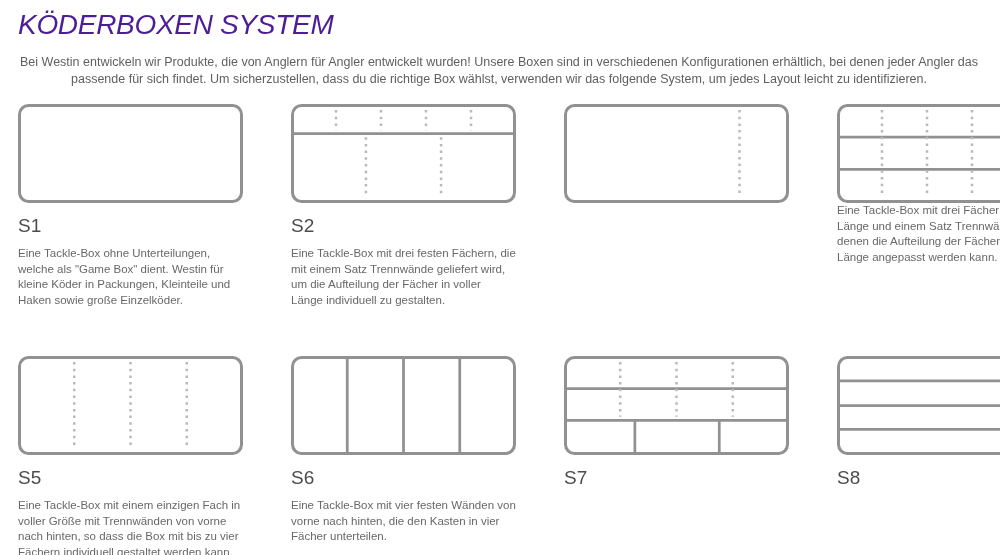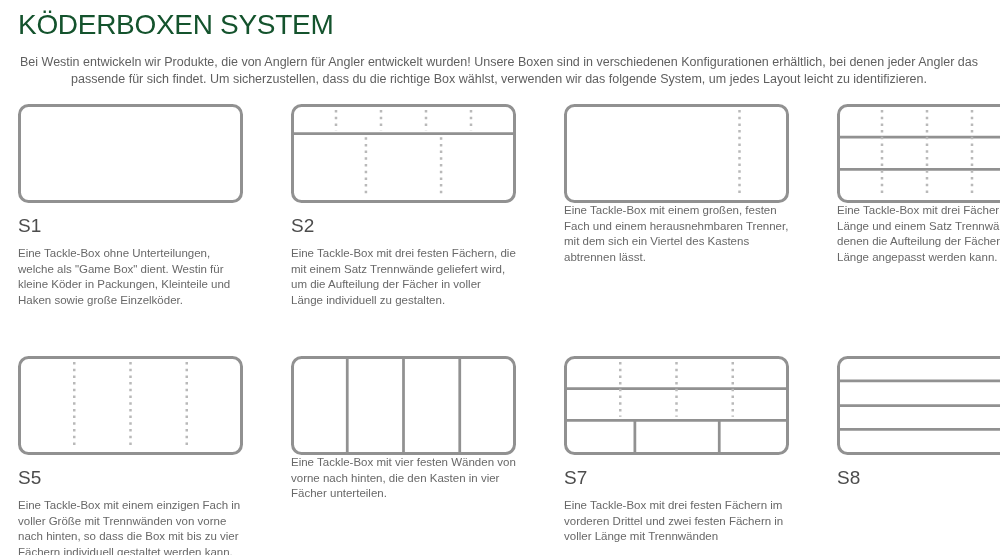--- a/index.html
+++ b/index.html
@@ -5,21 +5,21 @@
   html,body{margin:0;padding:0;background:#ffffff;}
   body{
     width:1000px;height:555px;overflow:hidden;
     font-family:"Liberation Sans","DejaVu Sans",sans-serif;
     -webkit-font-smoothing:antialiased;
   }
   .page{box-sizing:border-box;width:1000px;height:555px;padding:8px 18px 0 18px;}
   .page-title{
     margin:0 0 12px 0;
     font-size:28px;font-weight:400;letter-spacing:-0.3px;
-    color:#14532d;line-height:34px;
+    color:#4c1d95;line-height:34px;font-style:italic;
   }
   .intro{
     margin:0 0 16px 0;max-width:962px;
     font-size:12.5px;line-height:17px;color:#5f5f5f;text-align:center;
   }
   .grid{
     display:grid;
     grid-template-columns:repeat(4,225px);
     column-gap:15px;row-gap:42px;gap:48px;
   }
@@ -64,21 +64,20 @@
         </svg>
       <h2 class="box-title">S2</h2>
       <p class="box-desc">Eine Tackle-Box mit drei festen Fächern, die mit einem Satz Trennwände geliefert wird, um die Aufteilung der Fächer in voller Länge individuell zu gestalten.</p>
     </div>
 
     <div class="cell">
       <svg class="diagram" viewBox="0 0 225 99">
           <rect x="1.5" y="1.5" width="222" height="96" rx="9" fill="none" stroke="#919191" stroke-width="3"></rect>
           <line x1="175.5" y1="6" x2="175.5" y2="93" stroke="#b9b9b9" stroke-width="2.5" stroke-dasharray="2.5 4.2"></line>
         </svg>
-      <p class="box-desc">Eine Tackle-Box mit einem großen, festen Fach und einem herausnehmbaren Trenner, mit dem sich ein Viertel des Kastens abtrennen lässt.</p>
     </div>
 
     <div class="cell">
       <svg class="diagram" viewBox="0 0 225 99">
           <rect x="1.5" y="1.5" width="222" height="96" rx="9" fill="none" stroke="#919191" stroke-width="3"></rect>
           <line x1="2.5" y1="33.165" x2="222.5" y2="33.165" stroke="#919191" stroke-width="2.75"></line>
           <line x1="2.5" y1="65.34" x2="222.5" y2="65.34" stroke="#919191" stroke-width="2.75"></line>
           <line x1="45" y1="6" x2="45" y2="93" stroke="#b9b9b9" stroke-width="2.5" stroke-dasharray="2.5 4.2"></line>
           <line x1="90" y1="6" x2="90" y2="93" stroke="#b9b9b9" stroke-width="2.5" stroke-dasharray="2.5 4.2"></line>
           <line x1="135" y1="6" x2="135" y2="93" stroke="#b9b9b9" stroke-width="2.5" stroke-dasharray="2.5 4.2"></line>
@@ -98,36 +97,36 @@
       <p class="box-desc">Eine Tackle-Box mit einem einzigen Fach in voller Größe mit Trennwänden von vorne nach hinten, so dass die Box mit bis zu vier Fächern individuell gestaltet werden kann.</p>
     </div>
 
     <div class="cell">
       <svg class="diagram" viewBox="0 0 225 99">
           <rect x="1.5" y="1.5" width="222" height="96" rx="9" fill="none" stroke="#919191" stroke-width="3"></rect>
           <line x1="56.25" y1="2.5" x2="56.25" y2="96.5" stroke="#919191" stroke-width="2.75"></line>
           <line x1="112.5" y1="2.5" x2="112.5" y2="96.5" stroke="#919191" stroke-width="2.75"></line>
           <line x1="168.75" y1="2.5" x2="168.75" y2="96.5" stroke="#919191" stroke-width="2.75"></line>
         </svg>
+      <h2 class="box-title">S6</h2>
       <p class="box-desc">Eine Tackle-Box mit vier festen Wänden von vorne nach hinten, die den Kasten in vier Fächer unterteilen.</p>
     </div>
 
     <div class="cell">
       <svg class="diagram" viewBox="0 0 225 99">
           <rect x="1.5" y="1.5" width="222" height="96" rx="9" fill="none" stroke="#919191" stroke-width="3"></rect>
           <line x1="2.5" y1="32.67" x2="222.5" y2="32.67" stroke="#919191" stroke-width="2.75"></line>
           <line x1="2.5" y1="64.35000000000001" x2="222.5" y2="64.35000000000001" stroke="#919191" stroke-width="2.75"></line>
           <line x1="56.25" y1="6" x2="56.25" y2="60.85000000000001" stroke="#b9b9b9" stroke-width="2.5" stroke-dasharray="2.5 4.2"></line>
           <line x1="112.5" y1="6" x2="112.5" y2="60.85000000000001" stroke="#b9b9b9" stroke-width="2.5" stroke-dasharray="2.5 4.2"></line>
           <line x1="168.75" y1="6" x2="168.75" y2="60.85000000000001" stroke="#b9b9b9" stroke-width="2.5" stroke-dasharray="2.5 4.2"></line>
           <line x1="70.875" y1="64.35000000000001" x2="70.875" y2="96.5" stroke="#919191" stroke-width="2.75"></line>
           <line x1="155.25" y1="64.35000000000001" x2="155.25" y2="96.5" stroke="#919191" stroke-width="2.75"></line>
         </svg>
       <h2 class="box-title">S7</h2>
-      <p class="box-desc">Eine Tackle-Box mit drei festen Fächern im vorderen Drittel und zwei festen Fächern in voller Länge mit Trennwänden</p>
     </div>
 
     <div class="cell">
       <svg class="diagram" viewBox="0 0 225 99">
           <rect x="1.5" y="1.5" width="222" height="96" rx="9" fill="none" stroke="#919191" stroke-width="3"></rect>
           <line x1="2.5" y1="24.75" x2="222.5" y2="24.75" stroke="#919191" stroke-width="2.75"></line>
           <line x1="2.5" y1="49.5" x2="222.5" y2="49.5" stroke="#919191" stroke-width="2.75"></line>
           <line x1="2.5" y1="73.26" x2="222.5" y2="73.26" stroke="#919191" stroke-width="2.75"></line>
         </svg>
       <h2 class="box-title">S8</h2>

